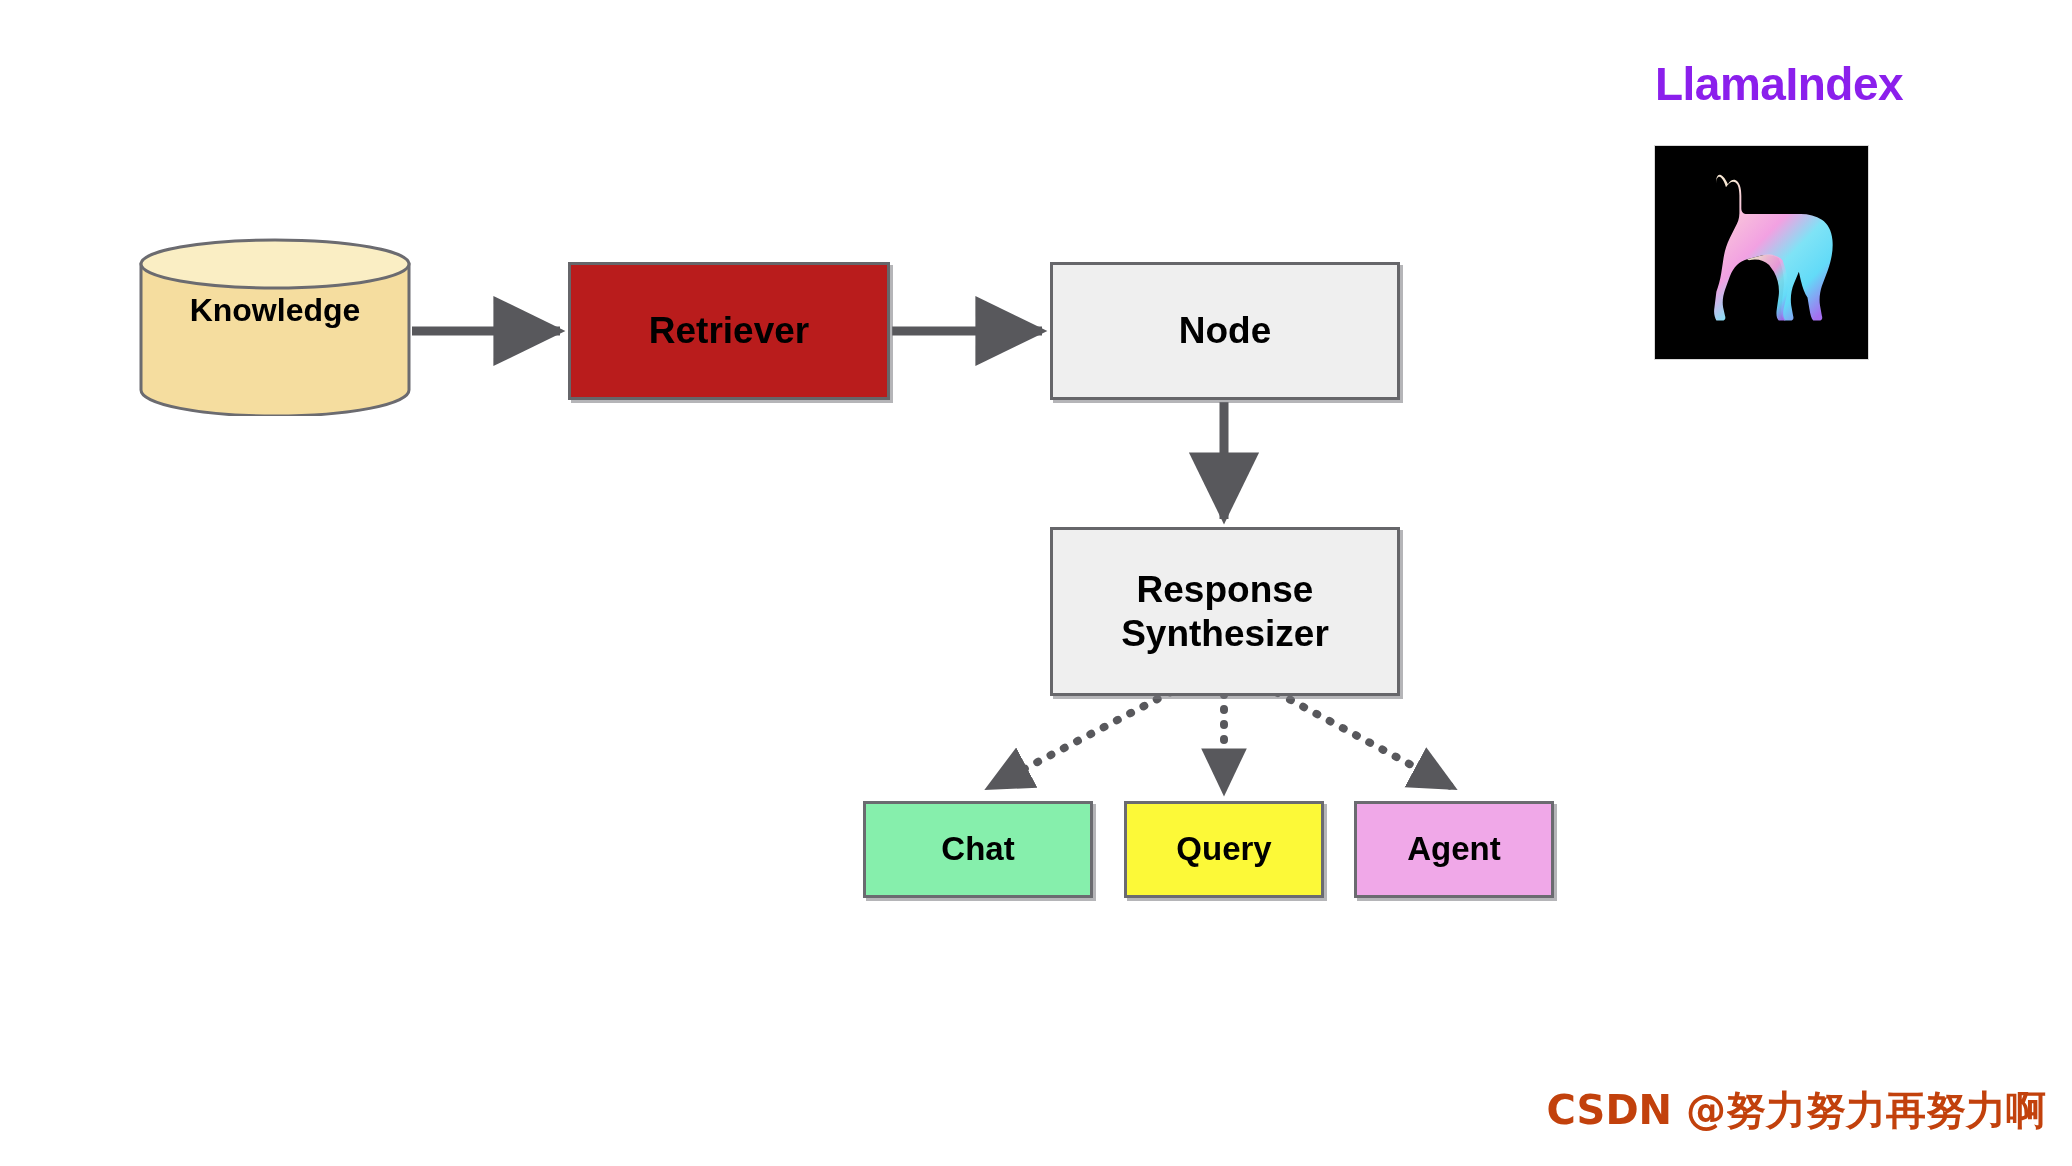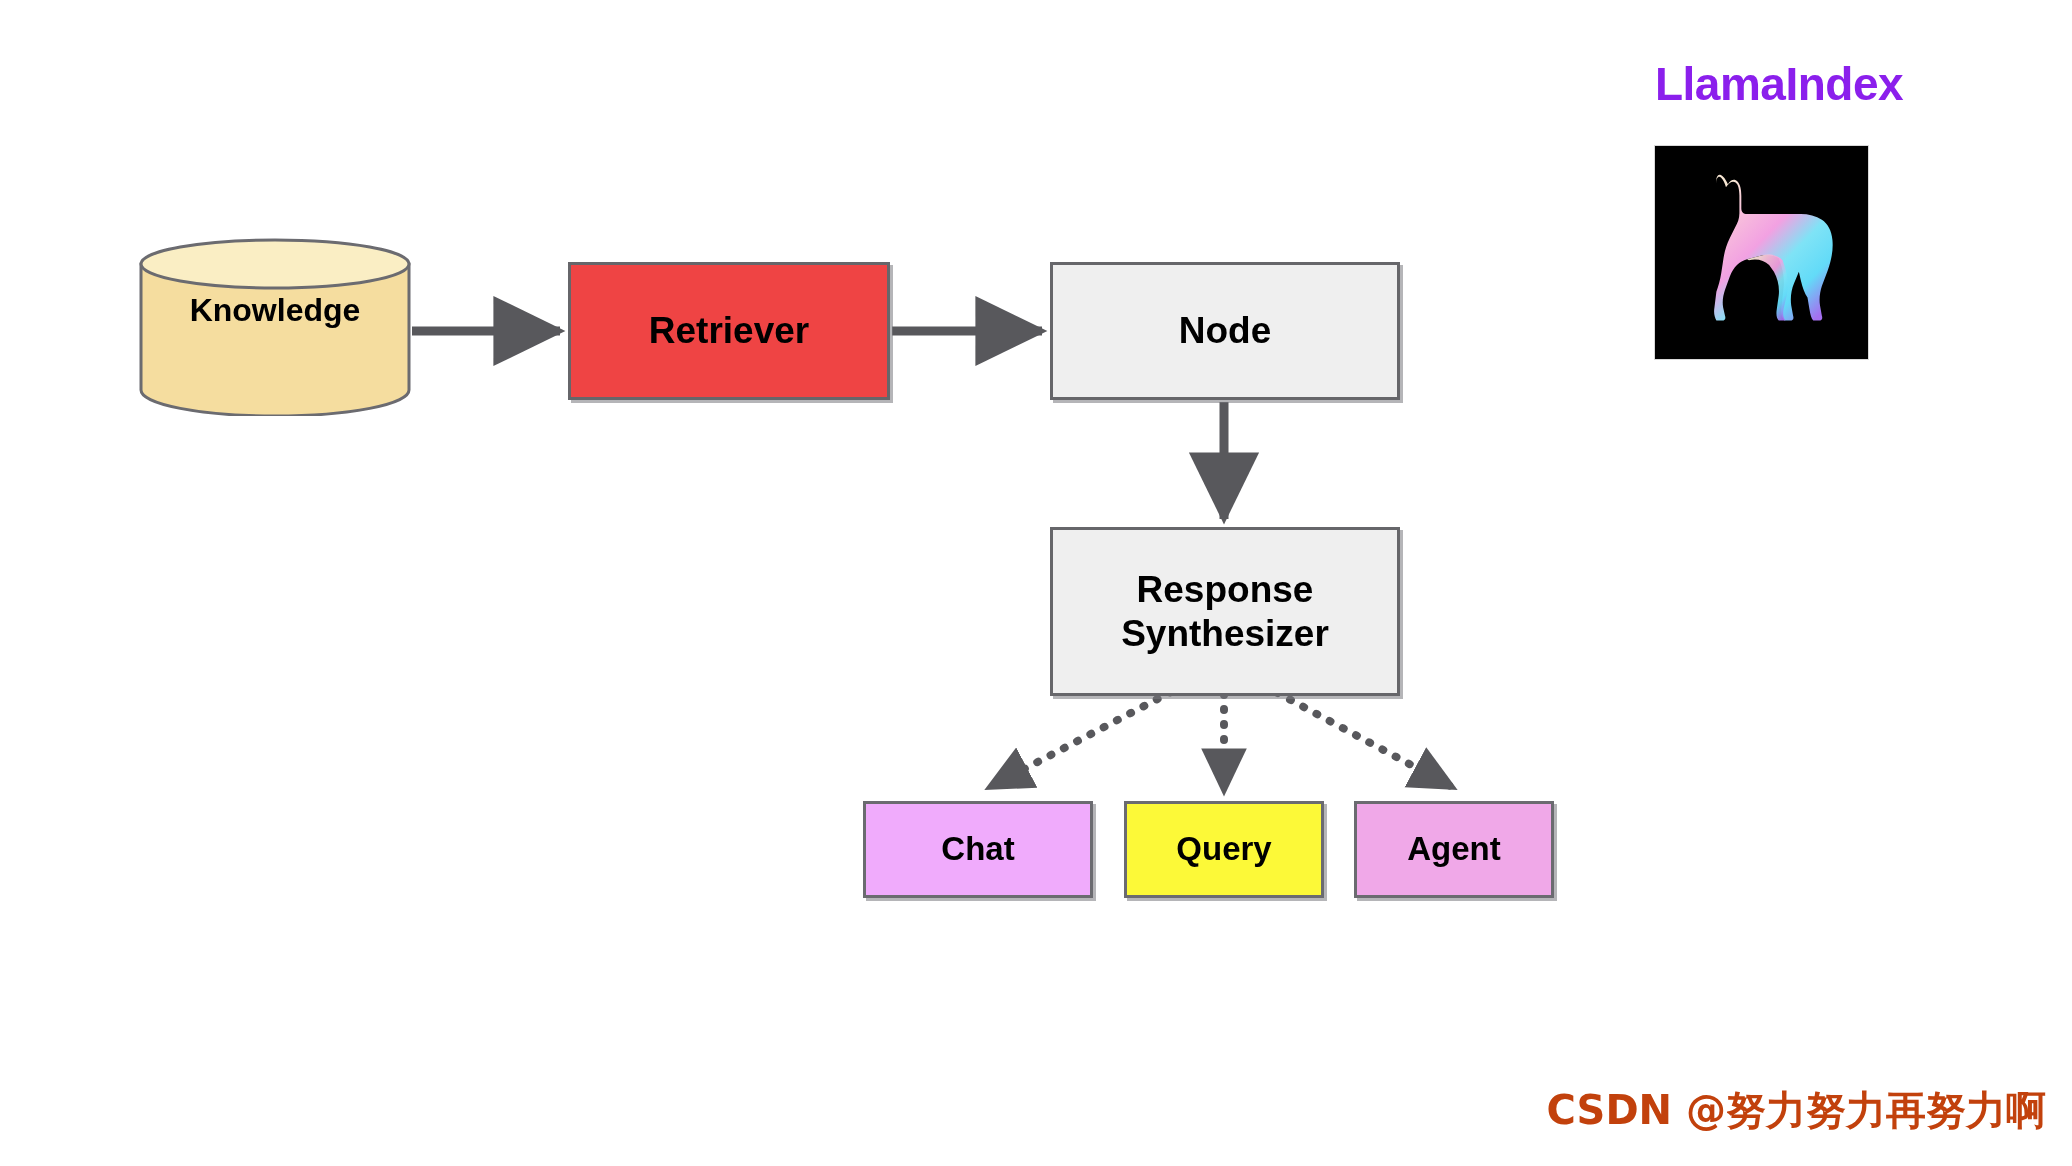--- a/index.html
+++ b/index.html
@@ -142,38 +142,38 @@
 </svg>
 
 <svg id="kb-cylinder" viewBox="0 0 272 178" xmlns="http://www.w3.org/2000/svg">
   <path d="M2,26 L2,152 A134,26 0 0 0 270,152 L270,26 Z" fill="#f5dd9f" stroke="#6b6b70" stroke-width="3"></path>
   <ellipse cx="136" cy="26" rx="134" ry="24" fill="#faeec4" stroke="#6b6b70" stroke-width="3"></ellipse>
 </svg>
 <div id="kb-label">
   <div>Knowledge</div>
 </div>
 
-<div class="node proc-box" id="retriever-node" style="left: 568px; top: 262px; width: 322px; height: 138px; background: #ef4444; border-color: rgb(102, 102, 106);">
+<div class="node proc-box" id="retriever-node" style="left: 568px; top: 262px; width: 322px; height: 138px; background: #b91c1c; border-color: rgb(102, 102, 106);">
   <span>Retriever</span>
 </div>
 
 <div class="node proc-box" id="node-postprocessors-node" style="left: 1050px; top: 262px; width: 350px; height: 138px; background: rgb(239, 239, 239); border-color: rgb(102, 102, 106);">
   <div>
     <div>Node</div>
   </div>
 </div>
 
 <div class="node proc-box" id="response-synthesizer-node" style="left: 1050px; top: 527px; width: 350px; height: 169px; background: rgb(239, 239, 239); border-color: rgb(102, 102, 106);">
   <div>
     <div>Response</div>
     <div>Synthesizer</div>
   </div>
 </div>
 
-<div class="node leaf-box" id="chat-node" style="left: 863px; top: 801px; width: 230px; height: 97px; background: #f0abfc; border-color: rgb(107, 107, 112);">
+<div class="node leaf-box" id="chat-node" style="left: 863px; top: 801px; width: 230px; height: 97px; background: #86efac; border-color: rgb(107, 107, 112);">
   <span>Chat</span>
 </div>
 
 <div class="node leaf-box" id="query-node" style="left: 1124px; top: 801px; width: 200px; height: 97px; background: rgb(252, 249, 56); border-color: rgb(107, 107, 112); text-align: center;">
   <span>Query</span>
 </div>
 
 <div class="node leaf-box" id="agent-node" style="left: 1354px; top: 801px; width: 200px; height: 97px; background: rgb(240, 168, 232); border-color: rgb(107, 107, 112);">
   <span>Agent</span>
 </div>

